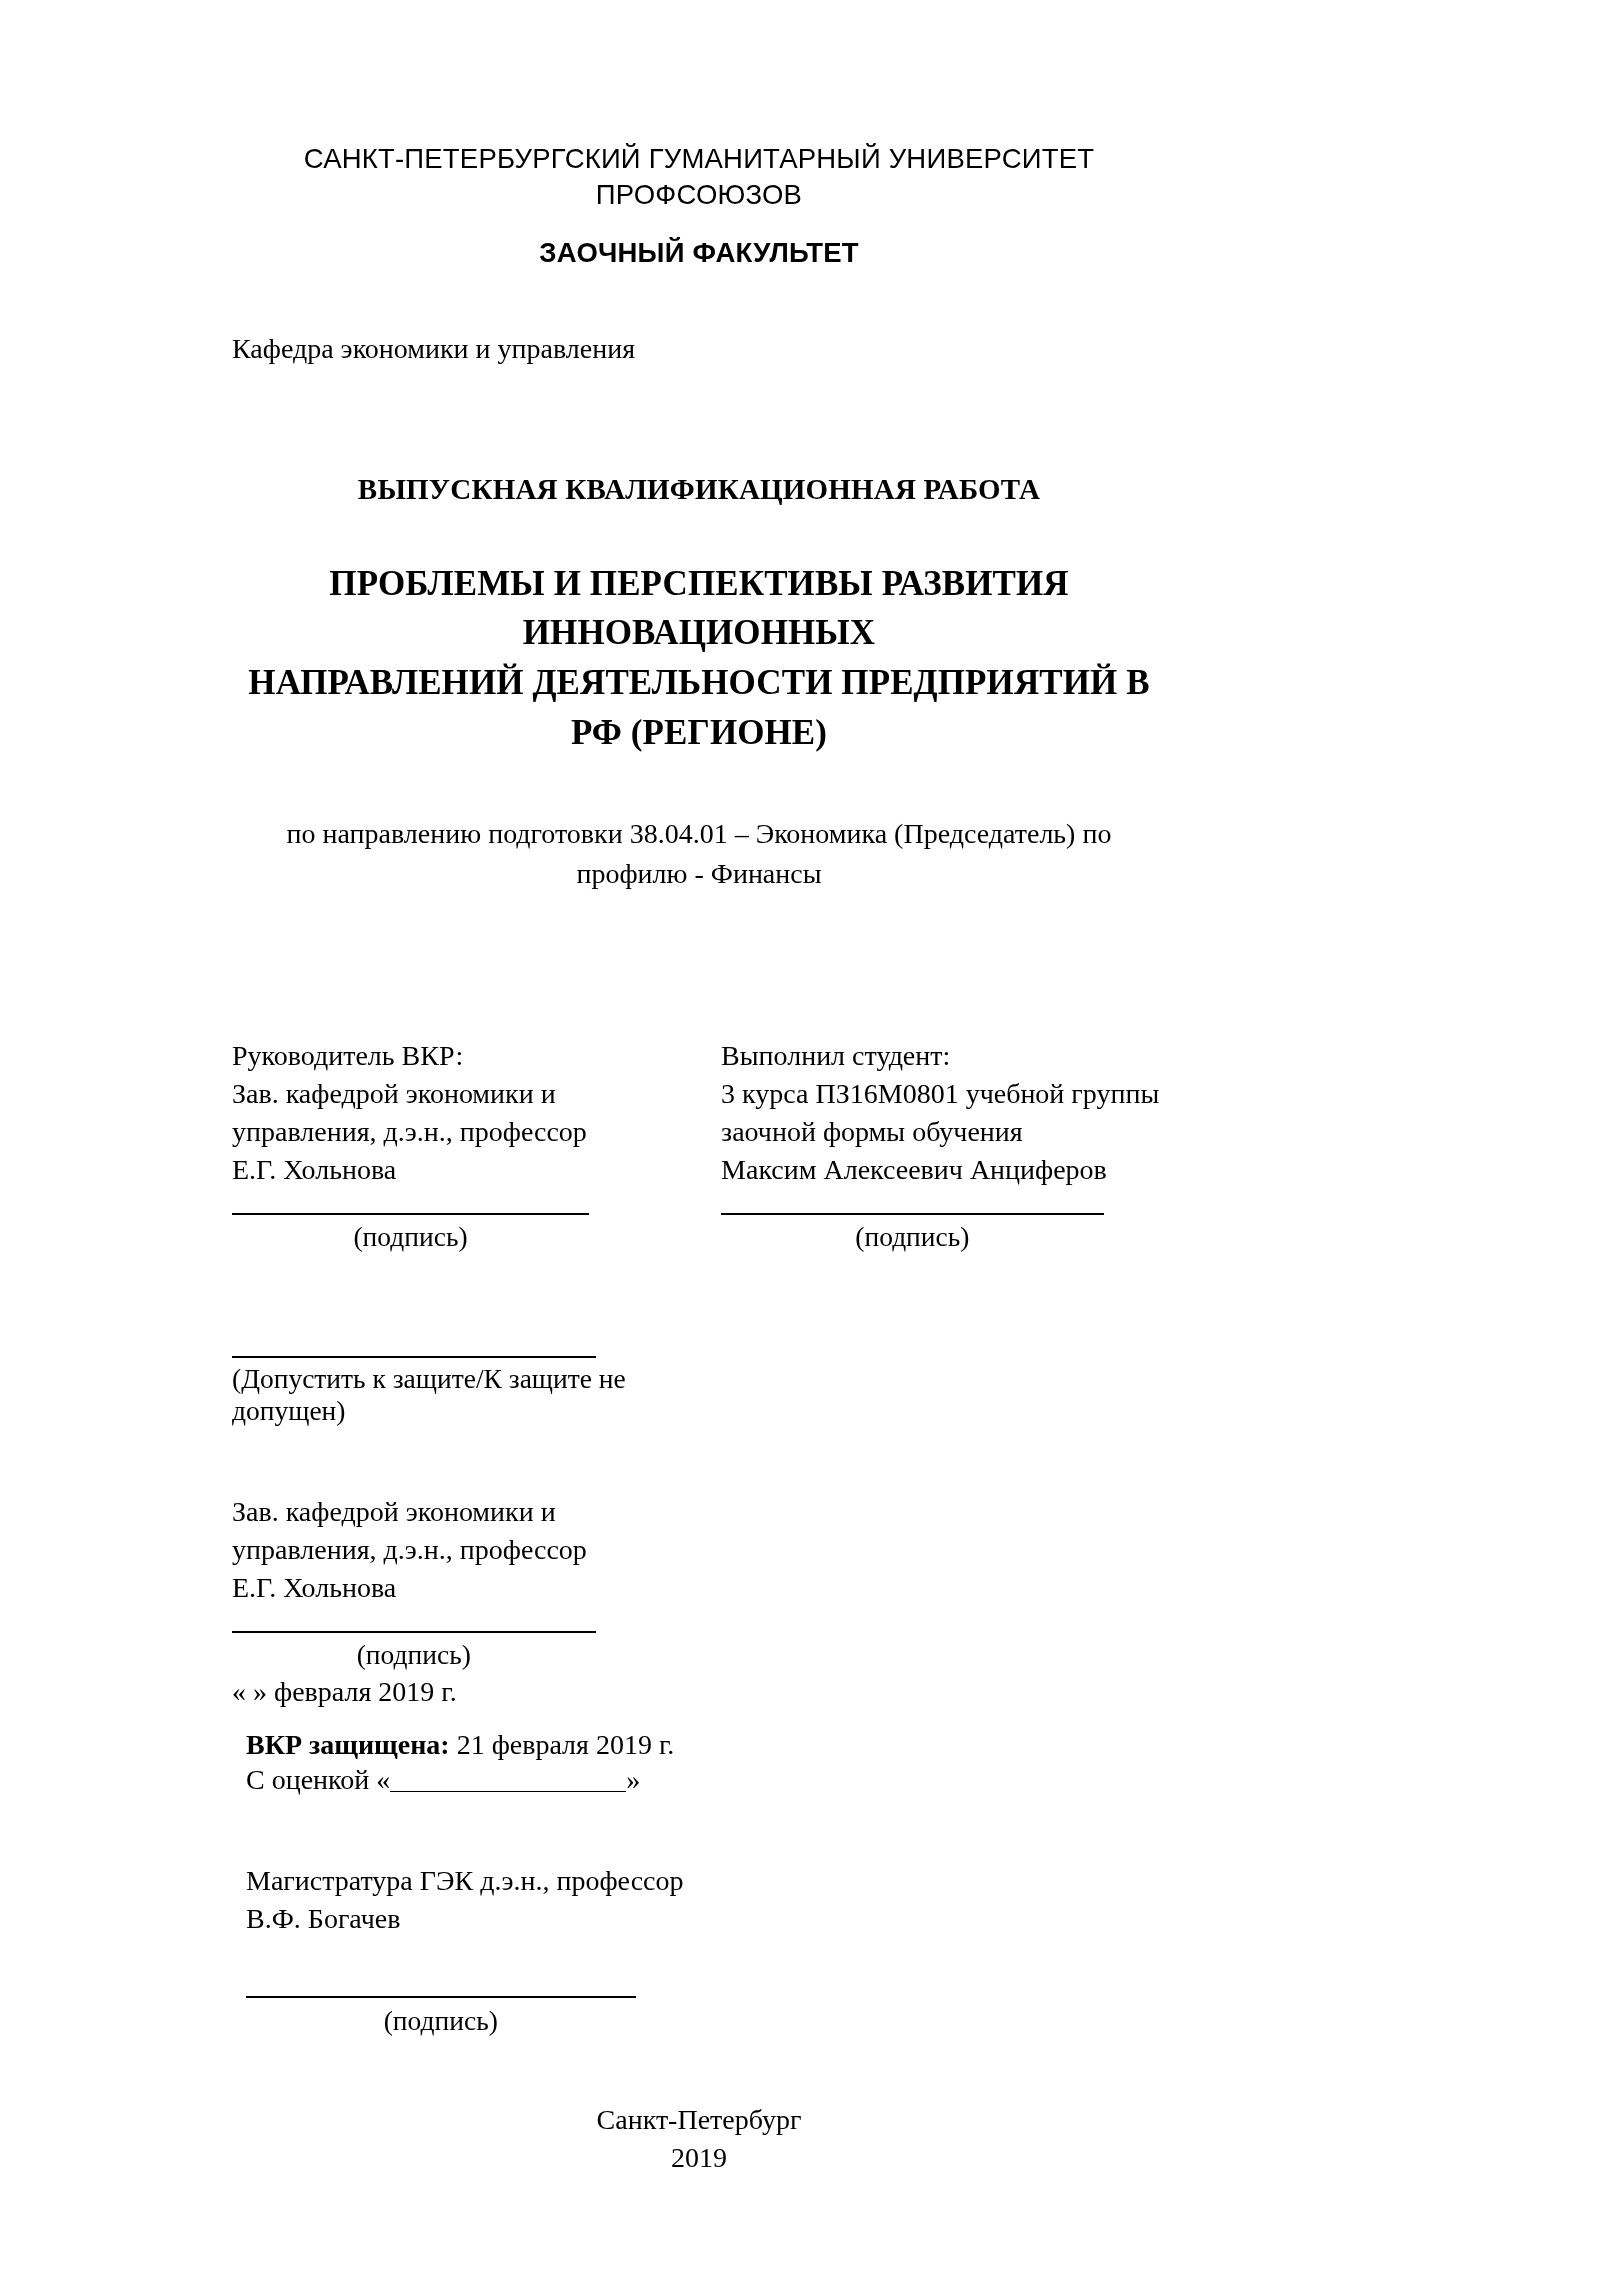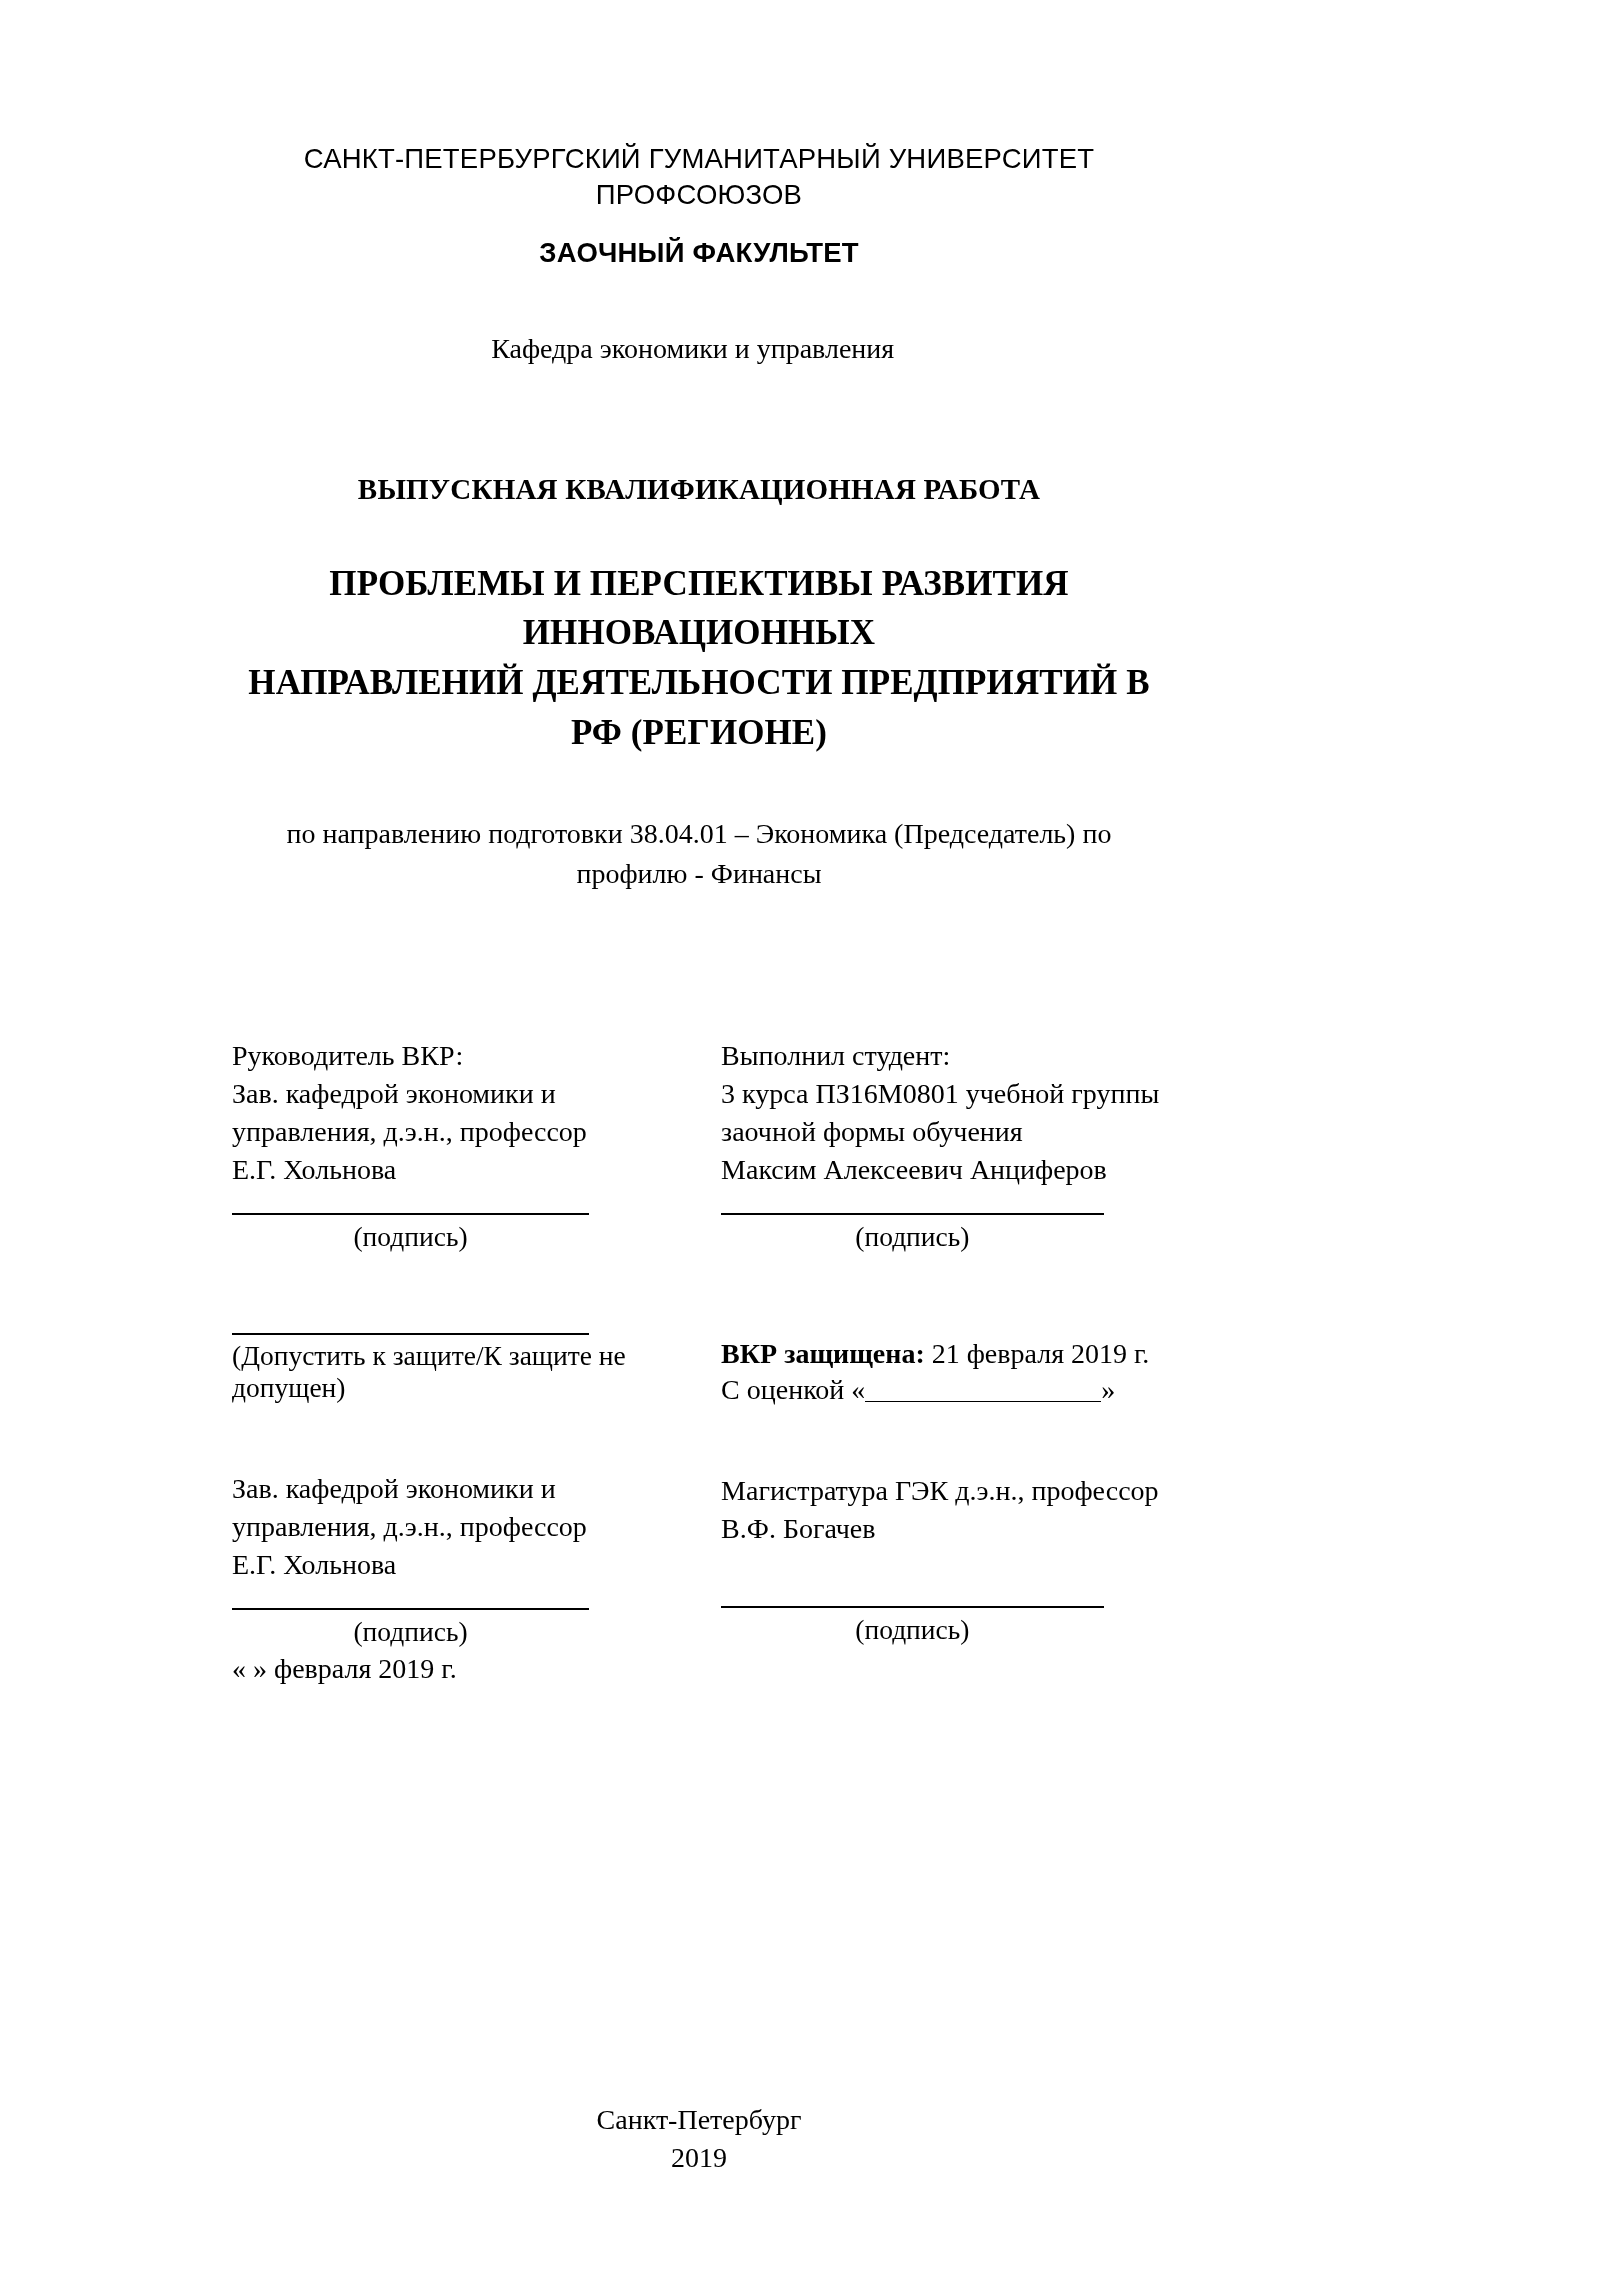--- a/index.html
+++ b/index.html
@@ -15,21 +15,21 @@
     position: relative;
   }
   .page {
     position: relative;
     width: 1398px;
     height: 2295px;
     box-sizing: border-box;
     padding: 141px 232px 0 232px;
   }
   .center { text-align: center; }
-  .right  { text-align: center; }
+  .right  { text-align: left; }
 
   .univ-line {
     font-family: "Liberation Sans", sans-serif;
     font-size: 27.5px;
     line-height: 1.32;
     letter-spacing: 0.2px;
   }
   .faculty {
     font-family: "Liberation Sans", sans-serif;
     font-weight: bold;
@@ -82,21 +82,21 @@
   .rule.short { width: 82%; }
   .rule.rshort { width: 86%; }
   .caption {
     font-size: 27.5px;
     text-align: center;
     margin-top: 6.3px;
   }
   .caption.left-pad { width: 82%; }
   .caption.right-pad { width: 86%; }
 
-  .second-block { margin-top: 80px; }
+  .second-block { margin-top: 103px; flex-direction: column; }
   .note-line {
     font-size: 27.5px;
     margin-top: 4.7px;
   }
   .defend-line {
     font-size: 28px;
     line-height: 1.38;
   }
   .defend-line b { font-weight: bold; }
   .mark-line { font-size: 28px; }

